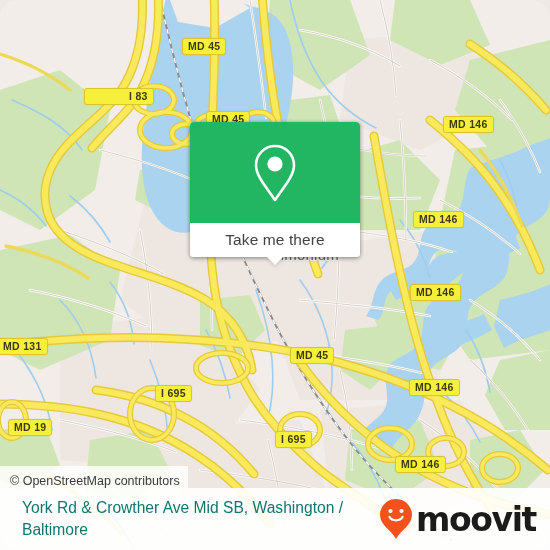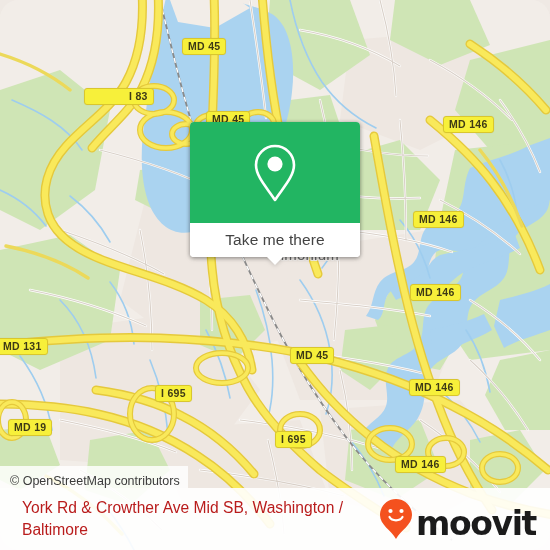--- a/index.html
+++ b/index.html
@@ -136,29 +136,29 @@
     width: 550px;
     height: 62px;
     background: rgba(255,255,255,.90);
     display: flex;
     align-items: center;
     justify-content: space-between;
     box-sizing: border-box;
     padding: 0 14px 0 22px;
   }
   #footer-title {
-    color: #b91c1c;
+    color: #0f766e;
     font-family: "Liberation Sans", sans-serif;
     font-size: 15.6px;
     line-height: 22px;
     max-width: 380px;
   }
   #brand {
     display: flex;
-    align-items: flex-end;
+    align-items: center;
     gap: 3px;
     flex: none;
   }
   #brand-wordmark {
     color: #1b1b1b;
     font-family: "DejaVu Sans", sans-serif;
     font-size: 33px;
     font-weight: bold;
     letter-spacing: -1.4px;
     line-height: 33px;

